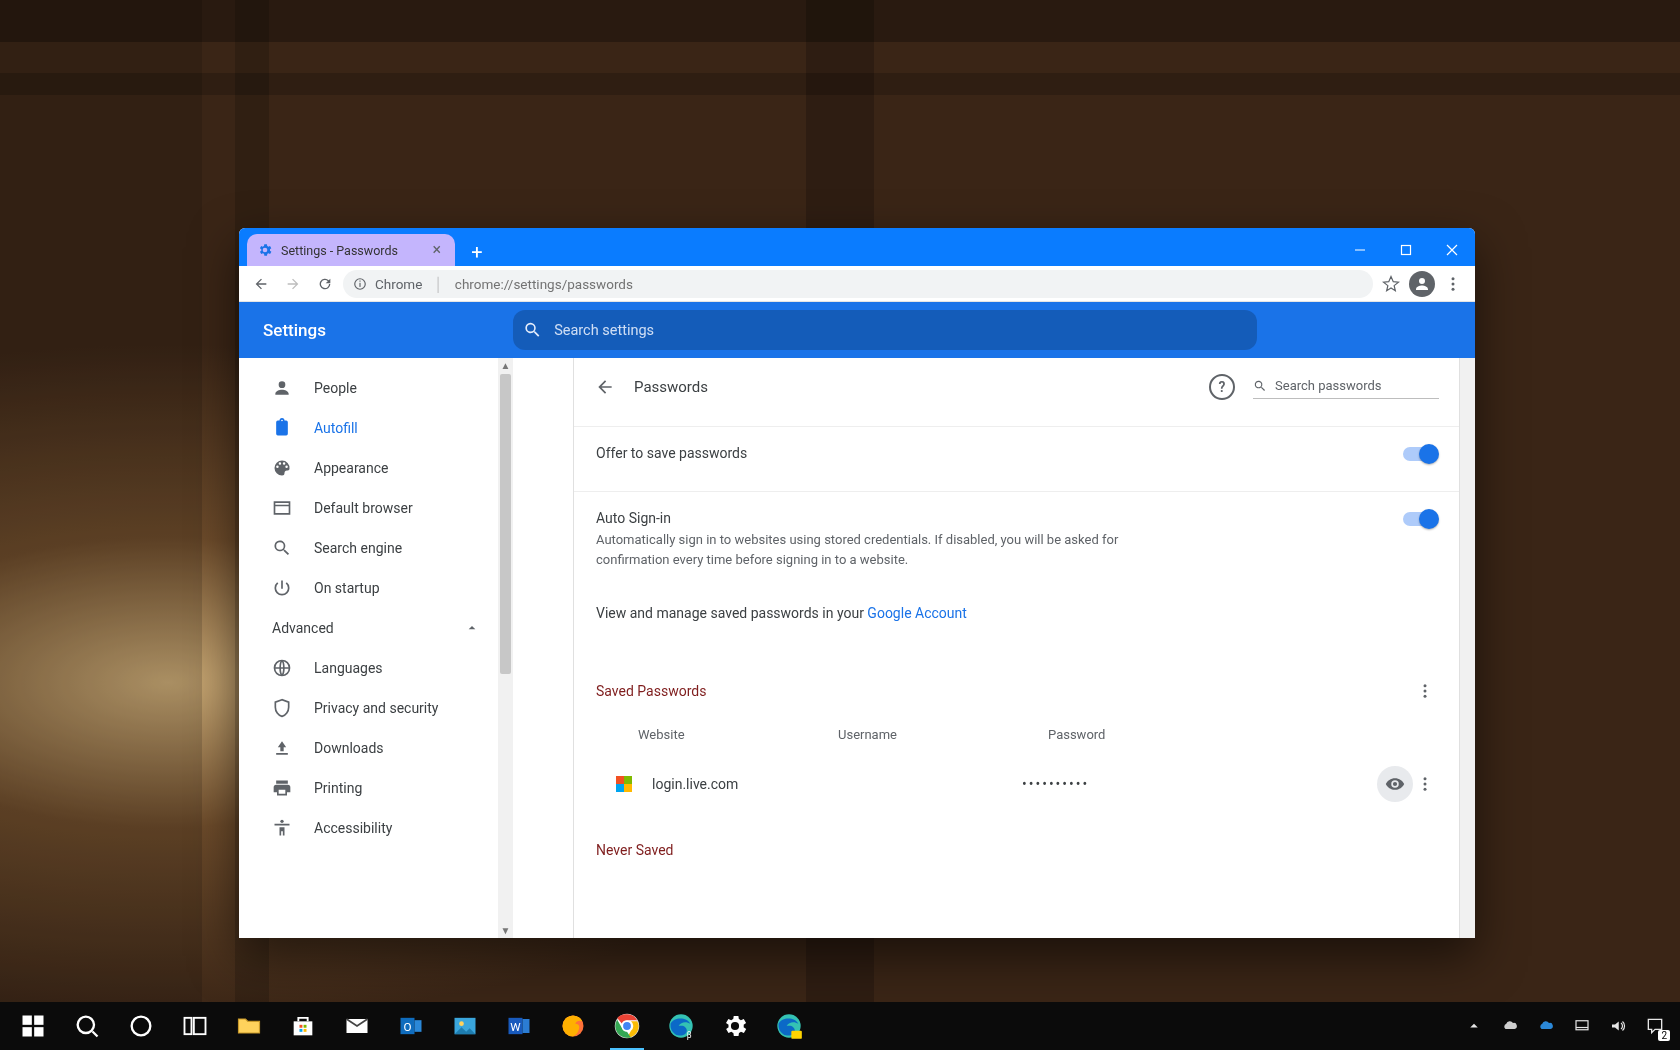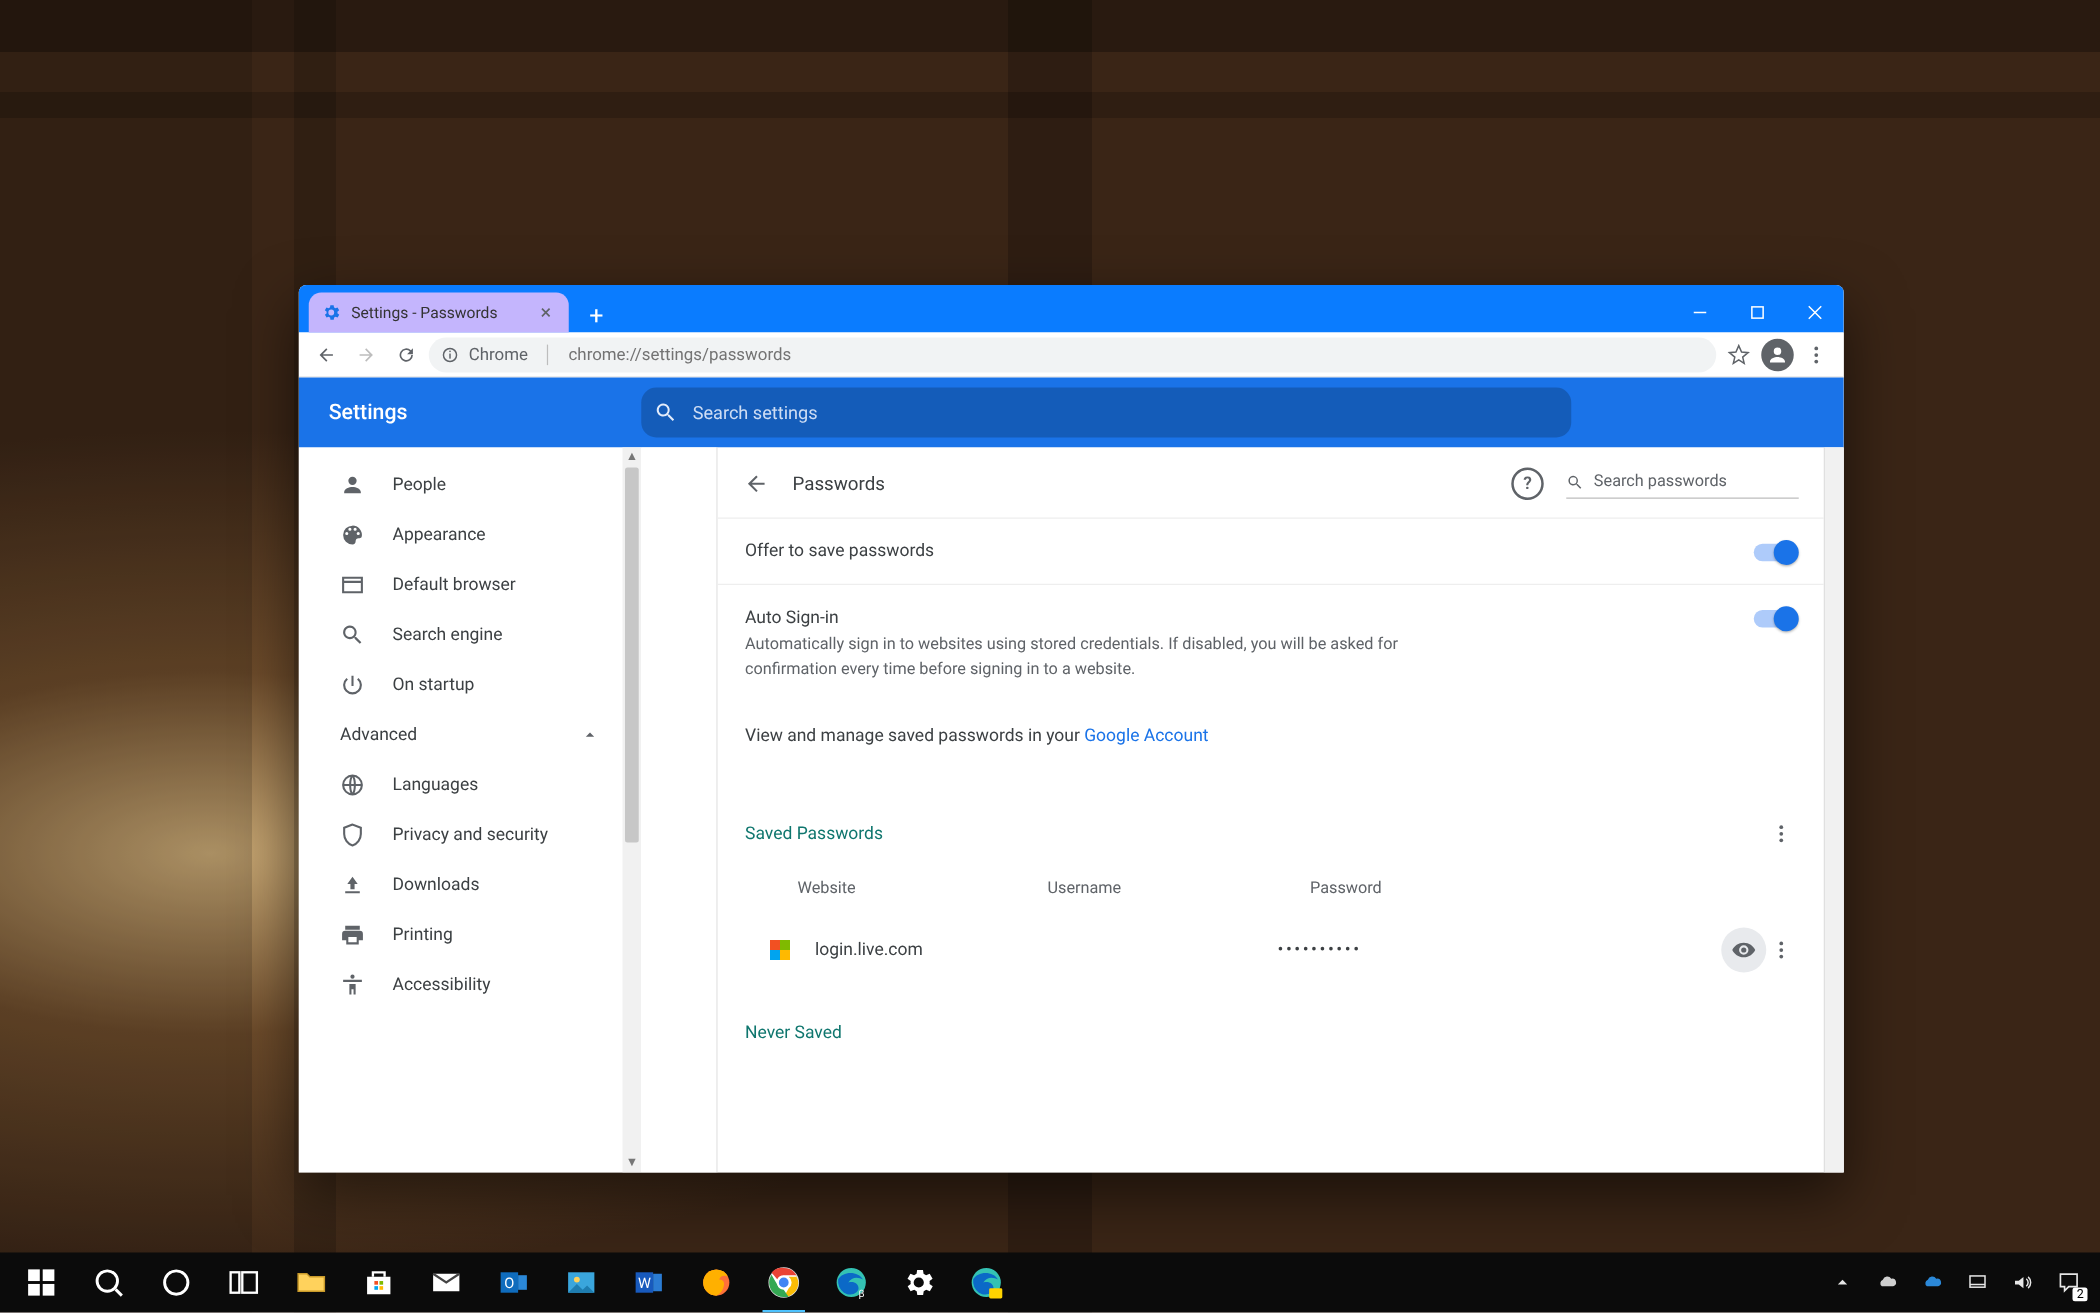--- a/index.html
+++ b/index.html
@@ -91,32 +91,32 @@
   .back-arrow { width:22px; height:22px; display:flex; align-items:center; justify-content:center; }
   .back-arrow svg { width:20px; height:20px; fill:#5f6368; }
   .panel-title { font-size:15px; color:#3c4043; }
   .panel-head .spacer { flex:1; }
   .help { width:26px; height:26px; border:2px solid #5f6368; border-radius:50%; color:#5f6368; display:flex; align-items:center; justify-content:center; font-size:14px; font-weight:600; }
   .psearch { display:flex; align-items:center; gap:8px; border-bottom:1px solid #bdbdbd; padding:2px 0 4px 0; width:186px; }
   .psearch svg { width:16px; height:16px; fill:#5f6368; }
   .psearch input { border:0; outline:0; font-size:13px; width:100%; color:#202124; }
   .psearch input::placeholder { color:#5f6368; }
 
-  .row { display:flex; align-items:flex-start; padding:18px 22px; border-top:1px solid #eee; }
+  .row { display:flex; align-items:flex-start; padding:18px 22px; border-top:1px solid #eee;margin-top:12px; }
   .row:first-of-type { border-top:0; }
   .row .label { font-size:14px; color:#3c4043; }
   .row .sub { font-size:13px; color:#5f6368; margin-top:4px; max-width:560px; line-height:1.5; }
   .row .grow { flex:1; }
   .toggle { width:34px; height:14px; background:#aecbfa; border-radius:8px; position:relative; margin-top:2px; }
   .toggle::after { content:""; position:absolute; right:-2px; top:-3px; width:20px; height:20px; border-radius:50%; background:#1a73e8; box-shadow:0 1px 2px rgba(0,0,0,.3); }
 
   .info { padding:18px 22px; font-size:14px; color:#3c4043; }
   .info a { color:#1a73e8; text-decoration:none; }
 
-  .section-h { display:flex; align-items:center; padding:40px 22px 16px 22px; font-size:14px; color:#0f766e; }
+  .section-h { display:flex; align-items:center; padding:40px 22px 16px 22px; font-size:14px; color:#7f1d1d; }
   .section-h .kebab { margin-left:auto; }
   .kebab { width:24px; height:24px; display:flex; align-items:center; justify-content:center; cursor:pointer; }
   .kebab svg { width:18px; height:18px; fill:#5f6368; }
 
   .table-head { display:flex; font-size:13px; color:#5f6368; padding:8px 22px 12px 64px; }
   .col-web { width:200px; }
   .col-user { width:210px; }
   .col-pass { }
 
   .entry { display:flex; align-items:center; padding:12px 22px 12px 22px; font-size:14px; color:#3c4043; }
@@ -246,20 +246,26 @@
 
     <div class="body">
 
       <div class="left">
         <div class="nav">
           <div class="nav-item">
             <svg viewBox="0 0 24 24">
                 <path d="M12 12a4 4 0 1 0-4-4 4 4 0 0 0 4 4Zm0 2c-3.3 0-8 1.7-8 5v1h16v-1c0-3.3-4.7-5-8-5Z"></path>
               </svg>
             <span>People</span>
+          </div>
+          <div class="nav-item active">
+            <svg viewBox="0 0 24 24">
+                <path d="M17 3h-2a3 3 0 0 0-6 0H7a2 2 0 0 0-2 2v14a2 2 0 0 0 2 2h10a2 2 0 0 0 2-2V5a2 2 0 0 0-2-2Zm-5-1a1 1 0 1 1-1 1 1 1 0 0 1 1-1Z"></path>
+              </svg>
+            <span>Autofill</span>
           </div>
           <div class="nav-item">
             <svg viewBox="0 0 24 24">
                 <path d="M12 3a9 9 0 0 0 0 18 3 3 0 0 0 3-3 3 3 0 0 1 3-3h1a2 2 0 0 0 2-2A9 9 0 0 0 12 3ZM6.5 12A1.5 1.5 0 1 1 8 10.5 1.5 1.5 0 0 1 6.5 12ZM9.5 8A1.5 1.5 0 1 1 11 6.5 1.5 1.5 0 0 1 9.5 8Zm5 0A1.5 1.5 0 1 1 16 6.5 1.5 1.5 0 0 1 14.5 8Zm3 4A1.5 1.5 0 1 1 19 10.5 1.5 1.5 0 0 1 17.5 12Z"></path>
               </svg>
             <span>Appearance</span>
           </div>
           <div class="nav-item">
             <svg viewBox="0 0 24 24">
                 <path d="M3 5h18v14H3zM3 9h18" fill="none" stroke="#5f6368" stroke-width="2"></path>

